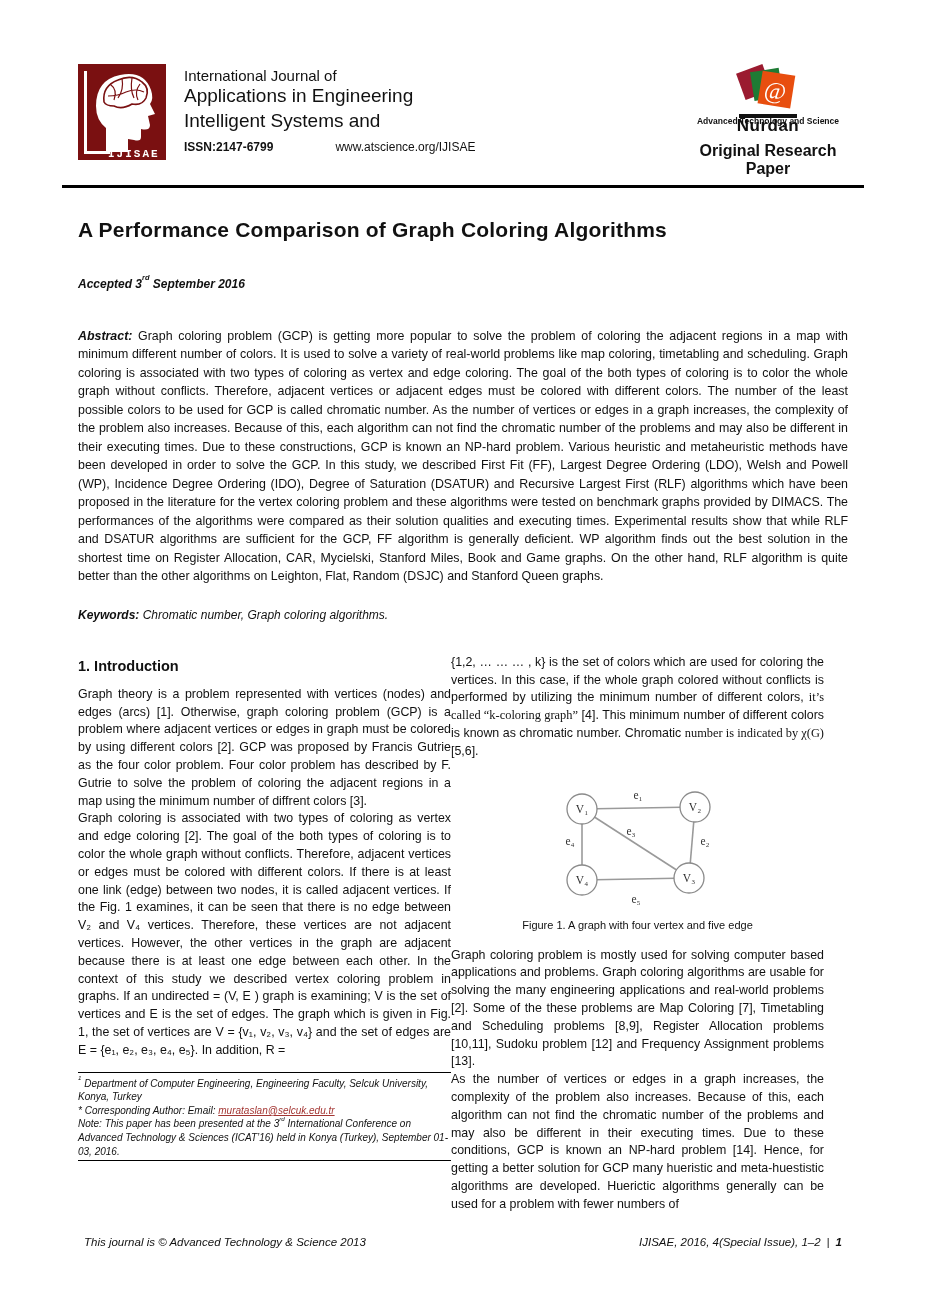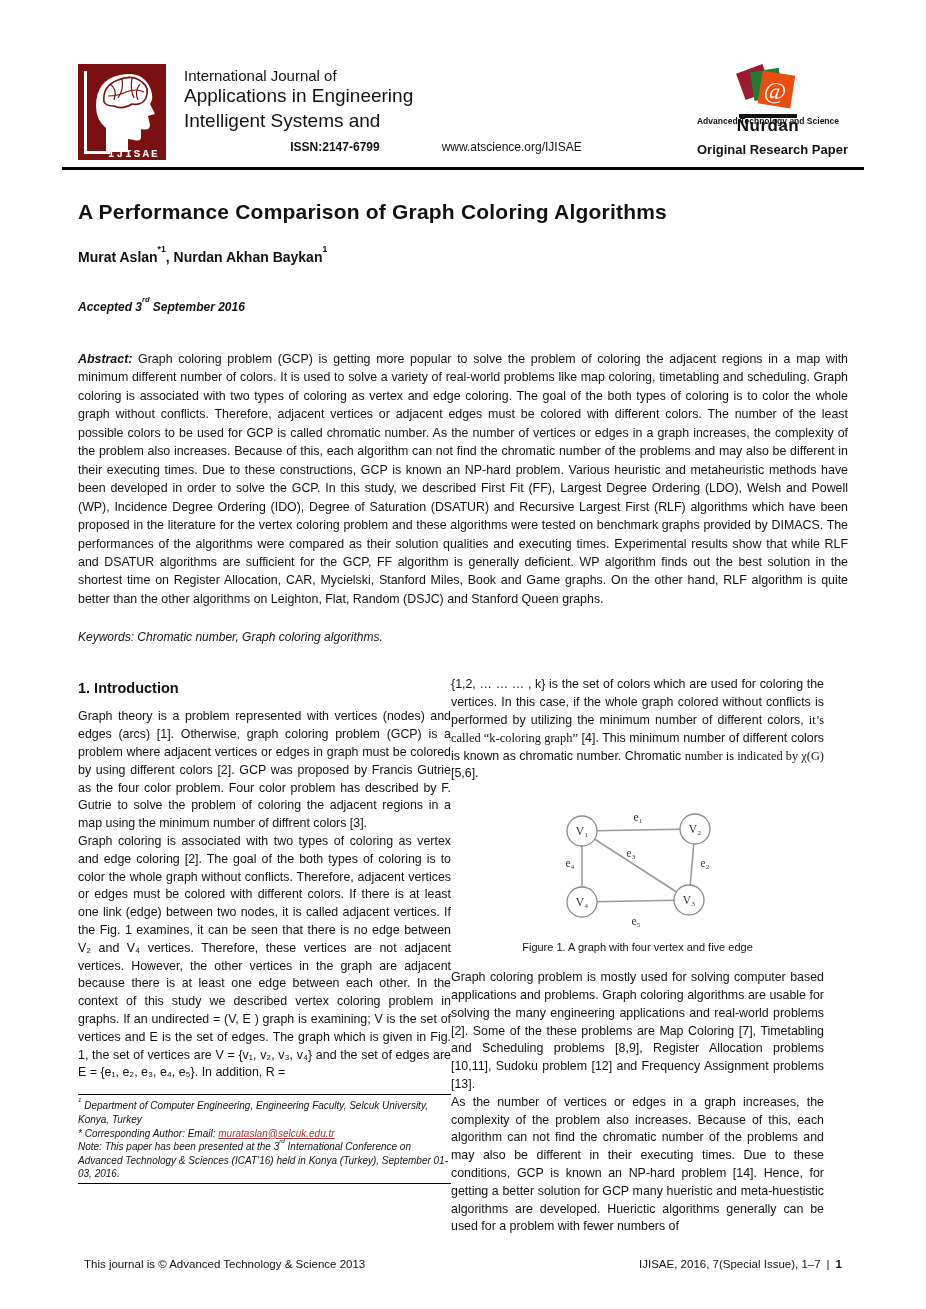--- a/index.html
+++ b/index.html
@@ -20,42 +20,42 @@
   .ijisae-logo .lbar-h { position:absolute; left:6px; bottom:6px; width:26px; height:3px; background:#fff; }
   .ijisae-logo svg { position:absolute; left:10px; top:2px; }
   .ijisae-logo .logo-word {
     position:absolute; bottom:0; left:30px; color:#fff;
     font-family:Liberation Mono, monospace; font-weight:bold;
     font-size:11px; letter-spacing:2px;
   }
   .jblock { margin-left:18px; flex:1 1 auto; }
   .jt1 { font-size:15px; margin-top:3px; }
   .jt2 { font-size:19px; line-height:1.3; }
-  .issn-row { margin-top:7px; font-size:12px; display:flex;justify-content:center; }
+  .issn-row { margin-top:7px; font-size:12px; display:flex; }
   .issn { font-weight:bold; }
   .site { margin-left:62px; }
   .rblock { width:160px; flex:0 0 auto; text-align:center; position:relative; }
   .ats-logo { height:58px; position:relative; }
   .sci-word { font-weight:bold; font-size:17px; letter-spacing:0.5px; margin-top:-14px; position:relative; }
   .sci-strip { width:58px; height:4px; background:#111; margin:0 auto; position:relative; top:-12px; }
   .ats-sub { font-size:8.5px; font-weight:bold; margin-top:-6px; }
-  .paper-type { font-weight:bold; font-size:13px; margin-top:16px; text-align:right; }
+  .paper-type { font-weight:bold; font-size:16px; margin-top:16px; }
   .thick-rule { border-top:3px solid #000; margin:7px -16px 0 -16px; }
 
   
   .title { font-size:21px; font-weight:bold; margin-top:30px; letter-spacing:0.2px; }
   .authors { margin-top:24px; font-size:14px; font-weight:bold; }
   sup.s { font-size:0.62em; position:relative; top:-0.45em; }
   .accepted { margin-top:34px; font-size:12px; font-weight:bold; font-style:italic; }
 
   
   .abstract { margin-top:36px; font-size:12.4px; line-height:1.49; text-align:justify; }
   .ab-label { font-weight:bold; font-style:italic; }
   .keywords { margin-top:22px; font-size:12px; font-style:italic; }
-  .kw-label { font-weight:normal; }
+  .kw-label { font-weight:bold; }
 
   
   .cols { display:flex; margin-top:32px; }
   .col { width:373px; flex:0 0 auto; }
   .col p { font-size:12.4px; line-height:1.435; text-align:justify; }
   h2.sec { font-size:14.5px; font-weight:bold; margin:4px 0 12px 0; }
   .serif { font-family:"Liberation Serif","DejaVu Serif",serif; }
 
   
   .fig { margin:16px auto 6px auto; width:212px; }
@@ -65,21 +65,21 @@
   
   .footnote {
     margin-top:12px; border-top:1px solid #000; border-bottom:1px solid #000;
     padding:4px 0 2px 0; font-size:10px; font-style:italic; line-height:1.35;
   }
   .footnote a { color:#a33532; }
 
   
   .pfooter {
     display:flex; justify-content:space-between; margin-top:22px;
-    font-size:11.5px; padding:0 6px;text-align:center;
+    font-size:11.5px; font-style:italic; padding:0 6px;text-align:center;
   }
   .pfooter .pg { font-weight:bold; }
   .pfooter .sep { margin:0 6px; }
 </style>
 </head>
 <body>
 
 <div class="page">
 
   <div class="hdr">
@@ -116,21 +116,20 @@
         <div class="sci-word">Nurdan</div>
       </div>
       <div class="ats-sub">Advanced Technology and Science</div>
       <div class="paper-type">Original Research Paper</div>
     </div>
   </div>
   <div class="thick-rule"></div>
 
   <h1 class="title">A Performance Comparison of Graph Coloring Algorithms</h1>
 
-  <div class="authors"><span>Murat Aslan</span><sup class="s">*1</sup><span>, </span><span>Nurdan Akhan Baykan</span><sup class="s">1</sup></div>
 
   <div class="accepted"><span>Accepted 3</span><sup class="s">rd</sup><span> September 2016</span></div>
 
   <p class="abstract"><span class="ab-label">Abstract:</span><span> Graph coloring problem (GCP) is getting more popular to solve the problem of coloring the adjacent regions in a map with minimum different number of colors. It is used to solve a variety of real-world problems like map coloring, timetabling and scheduling. Graph coloring is associated with two types of coloring as vertex and edge coloring. The goal of the both types of coloring is to color the whole graph without conflicts. Therefore, adjacent vertices or adjacent edges must be colored with different colors.  The number of the least possible colors to be used for GCP is called chromatic number. As the number of vertices or edges in a graph increases, the complexity of the problem also increases. Because of this, each algorithm can not find the chromatic number of the problems and may also be different in their executing times. Due to these constructions, GCP is known an NP-hard problem. Various heuristic and metaheuristic methods have been developed in order to solve the GCP. In this study, we described First Fit (FF), Largest Degree Ordering (LDO), Welsh and Powell (WP), Incidence Degree Ordering (IDO), Degree of Saturation (DSATUR) and Recursive Largest First (RLF) algorithms which have been proposed in the literature for the vertex coloring problem and these algorithms were tested on benchmark graphs provided by DIMACS. The performances of the algorithms were compared as their solution qualities and executing times. Experimental results show that while RLF and DSATUR algorithms are sufficient for the GCP, FF algorithm is generally deficient. WP algorithm finds out the best solution in the shortest time on Register Allocation, CAR, Mycielski, Stanford Miles, Book and Game graphs. On the other hand, RLF algorithm is quite better than the other algorithms on Leighton, Flat, Random (DSJC) and Stanford Queen graphs.</span></p>
 
   <p class="keywords"><span class="kw-label">Keywords:</span><span> Chromatic number, Graph coloring algorithms.</span></p>
 
   <div class="cols">
 
     <div class="col">
@@ -180,16 +179,16 @@
       </div>
       <div class="figcap"><b>Figure 1.</b><span> A graph with four vertex  and five edge</span></div>
 
       <p>Graph coloring problem is mostly used for solving computer based applications and problems. Graph coloring algorithms are usable for solving the many engineering applications and real-world problems [2].  Some of the these problems are Map Coloring [7], Timetabling and Scheduling problems [8,9], Register Allocation problems [10,11], Sudoku problem [12] and Frequency Assignment problems [13].</p>
       <p>As the number of vertices or edges in a graph increases, the complexity of the problem also increases. Because of this, each algorithm can not find the chromatic number of the problems and may also be different in their executing times. Due to these conditions, GCP is known an NP-hard problem [14].  Hence, for getting a better solution for GCP many hueristic and meta-huestistic algorithms are developed. Huerictic algorithms generally can be used for a problem with fewer numbers of</p>
     </div>
   </div>
 
   <div class="pfooter">
     <span>This journal is © Advanced Technology &amp; Science 2013</span>
-    <span><span>IJISAE, 2016, 7(Special Issue), 1–7</span><span class="sep">|</span><span class="pg">1</span></span>
+    <span><span>IJISAE, 2016, 4(Special Issue), 1–2</span><span class="sep">|</span><span class="pg">1</span></span>
   </div>
 
 </div>
 
 </body></html>

